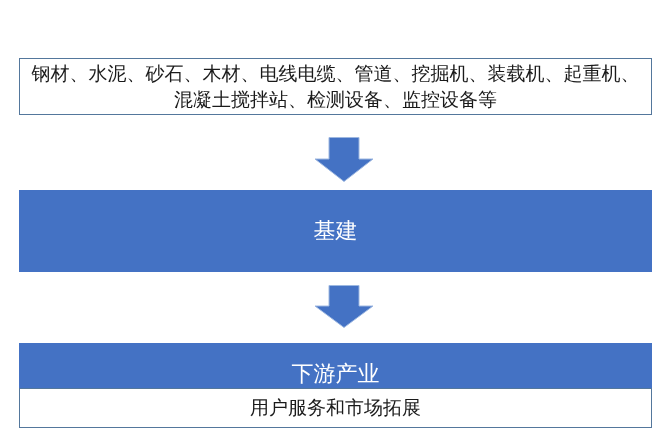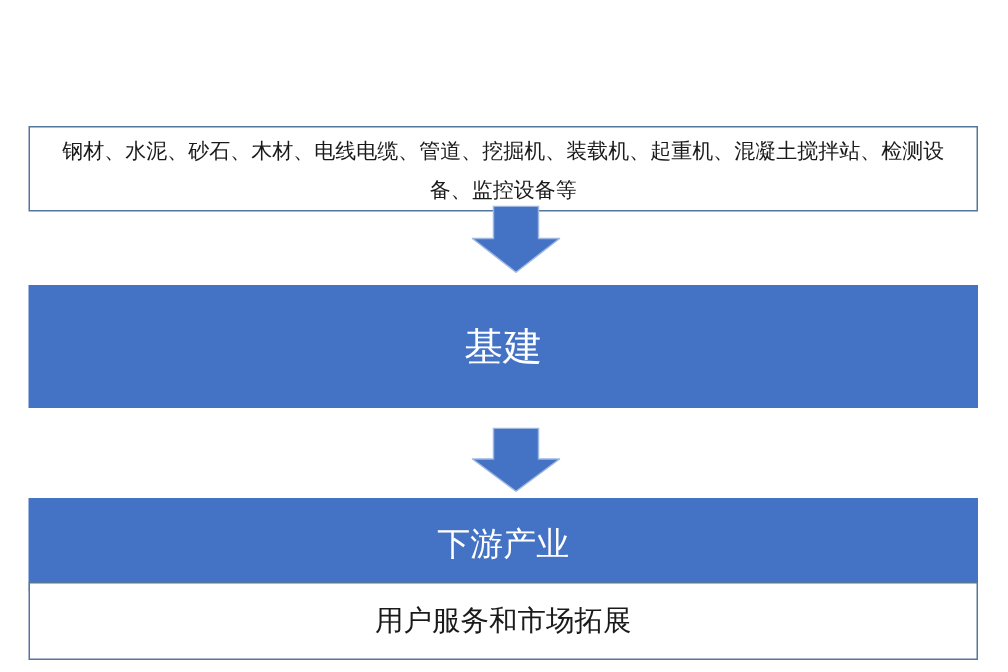--- a/index.html
+++ b/index.html
@@ -24,24 +24,24 @@
   .blue-bar {
     background: #4472C4;
     color: #ffffff;
   }
   .white-box {
     background: #ffffff;
     border: 1.5px solid #54779C;
     color: #1a1a1a;
   }
   .upstream-header { top: 16px;  height: 50px; font-size: 22px; }
-  .upstream-body   { top: 84px;  height: 57px; font-size: 14px; line-height: 26px; padding: 2px 8px; }
-  .middle-bar      { top: 190px; height: 82px; font-size: 26px; }
-  .downstream-header { top: 332px; height: 62px; font-size: 22px; text-align: right; }
-  .downstream-body   { top: 388px; height: 52px; font-size: 19px; }
+  .upstream-body   { top: 58px;  height: 57px; font-size: 19px; line-height: 26px; padding: 2px 8px; }
+  .middle-bar      { top: 190px; height: 82px; font-size: 22px; }
+  .downstream-header { top: 343px; height: 62px; font-size: 22px; text-align: right; }
+  .downstream-body   { top: 388px; height: 40px; font-size: 19px; }
   .arrow {
     position: absolute;
     left: 314px;
     width: 60px;
   }
   .arrow-1 { top: 137px; height: 45px; }
   .arrow-2 { top: 285px; height: 43px; }
 </style>
 </head>
 <body>

